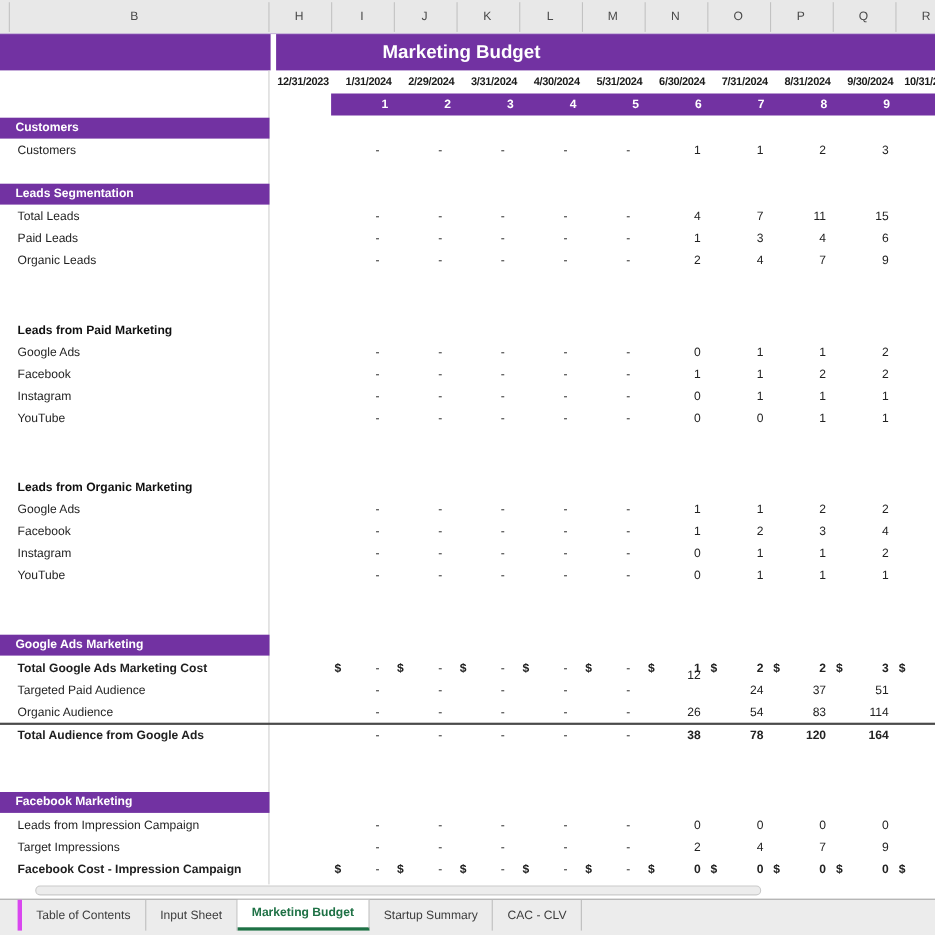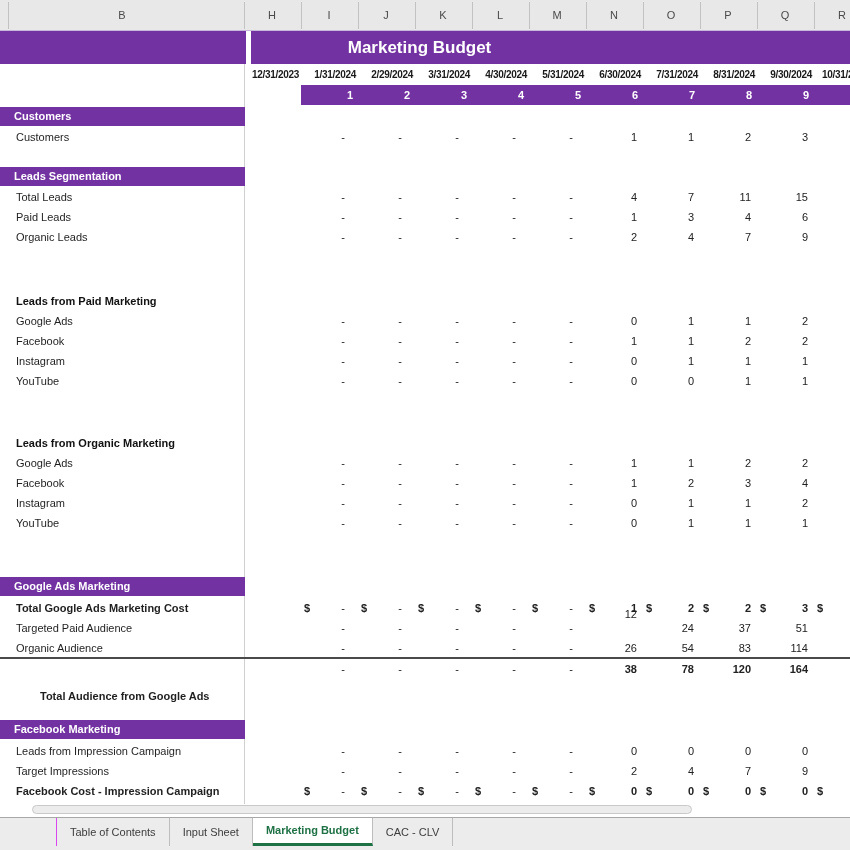--- a/index.html
+++ b/index.html
@@ -42,21 +42,21 @@
   .hline{position:absolute;left:0;width:850px;height:2px;background:#4a4a4a;z-index:3;}
   
   .hthumb{position:absolute;top:805px;left:32px;width:660px;height:9px;background:#ececec;
           border:1px solid #c9c9c9;border-radius:5px;box-sizing:border-box;}
   
   .tabbar{position:absolute;top:817px;left:0;width:850px;height:33px;background:#ececec;
           border-top:1px solid #a8a8a8;box-sizing:border-box;display:flex;align-items:flex-start;
           padding-left:16px;}
   .tab{height:28px;line-height:28px;padding:0 13px;font-size:11px;color:#3d3d3d;
        border-right:1px solid #bdbdbd;white-space:nowrap;box-sizing:border-box;}
-  .tab:first-child{border-left:1px solid #d946ef;margin-left:40px;}
+  .tab:first-child{border-left:4px solid #d946ef;}
   .tab.active{background:#ffffff;color:#1e7145;font-weight:bold;
               border-bottom:3px solid #1e7145;line-height:25px;}
 </style>
 </head>
 <body>
 
 <div class="sheet">
   <div class="colhead" id="colhead">
       <div class="colletter" style="left: 94px;">B</div>
       <div class="colletter" style="left: 244px;">H</div>
@@ -268,21 +268,21 @@
       <div class="cell dash" style="top: 638px; left: 301px;">-</div>
       <div class="cell dash" style="top: 638px; left: 358px;">-</div>
       <div class="cell dash" style="top: 638px; left: 415px;">-</div>
       <div class="cell dash" style="top: 638px; left: 472px;">-</div>
       <div class="cell dash" style="top: 638px; left: 529px;">-</div>
       <div class="cell num" style="top: 638px; left: 586px;">26</div>
       <div class="cell num" style="top: 638px; left: 643px;">54</div>
       <div class="cell num" style="top: 638px; left: 700px;">83</div>
       <div class="cell num" style="top: 638px; left: 757px;">114</div>
       <div class="hline" style="top: 657px;"></div>
-      <div class="rowlabel b" style="top: 686px; margin-left: 24px;">Total Audience from Google Ads</div>
+      <div class="rowlabel b" style="top: 659px;">Total Audience from Google Ads</div>
       <div class="cell dash" style="top: 659px; left: 301px;">-</div>
       <div class="cell dash" style="top: 659px; left: 358px;">-</div>
       <div class="cell dash" style="top: 659px; left: 415px;">-</div>
       <div class="cell dash" style="top: 659px; left: 472px;">-</div>
       <div class="cell dash" style="top: 659px; left: 529px;">-</div>
       <div class="cell num boldv" style="top: 659px; left: 586px;">38</div>
       <div class="cell num boldv" style="top: 659px; left: 643px;">78</div>
       <div class="cell num boldv" style="top: 659px; left: 700px;">120</div>
       <div class="cell num boldv" style="top: 659px; left: 757px;">164</div>
       <div class="bar" style="top: 720px;">Facebook Marketing</div>
@@ -319,15 +319,16 @@
       <div class="cell num" style="top: 781px; left: 814px;">
         <span class="dol">$</span>
       </div>
     </div>
 
   <div class="hthumb"></div>
   <div class="tabbar" id="tabbar">
       <div class="tab">Table of Contents</div>
       <div class="tab">Input Sheet</div>
       <div class="tab active">Marketing Budget</div>
+      <div class="tab">Startup Summary</div>
       <div class="tab">CAC - CLV</div>
     </div>
 </div>
 
 </body></html>

